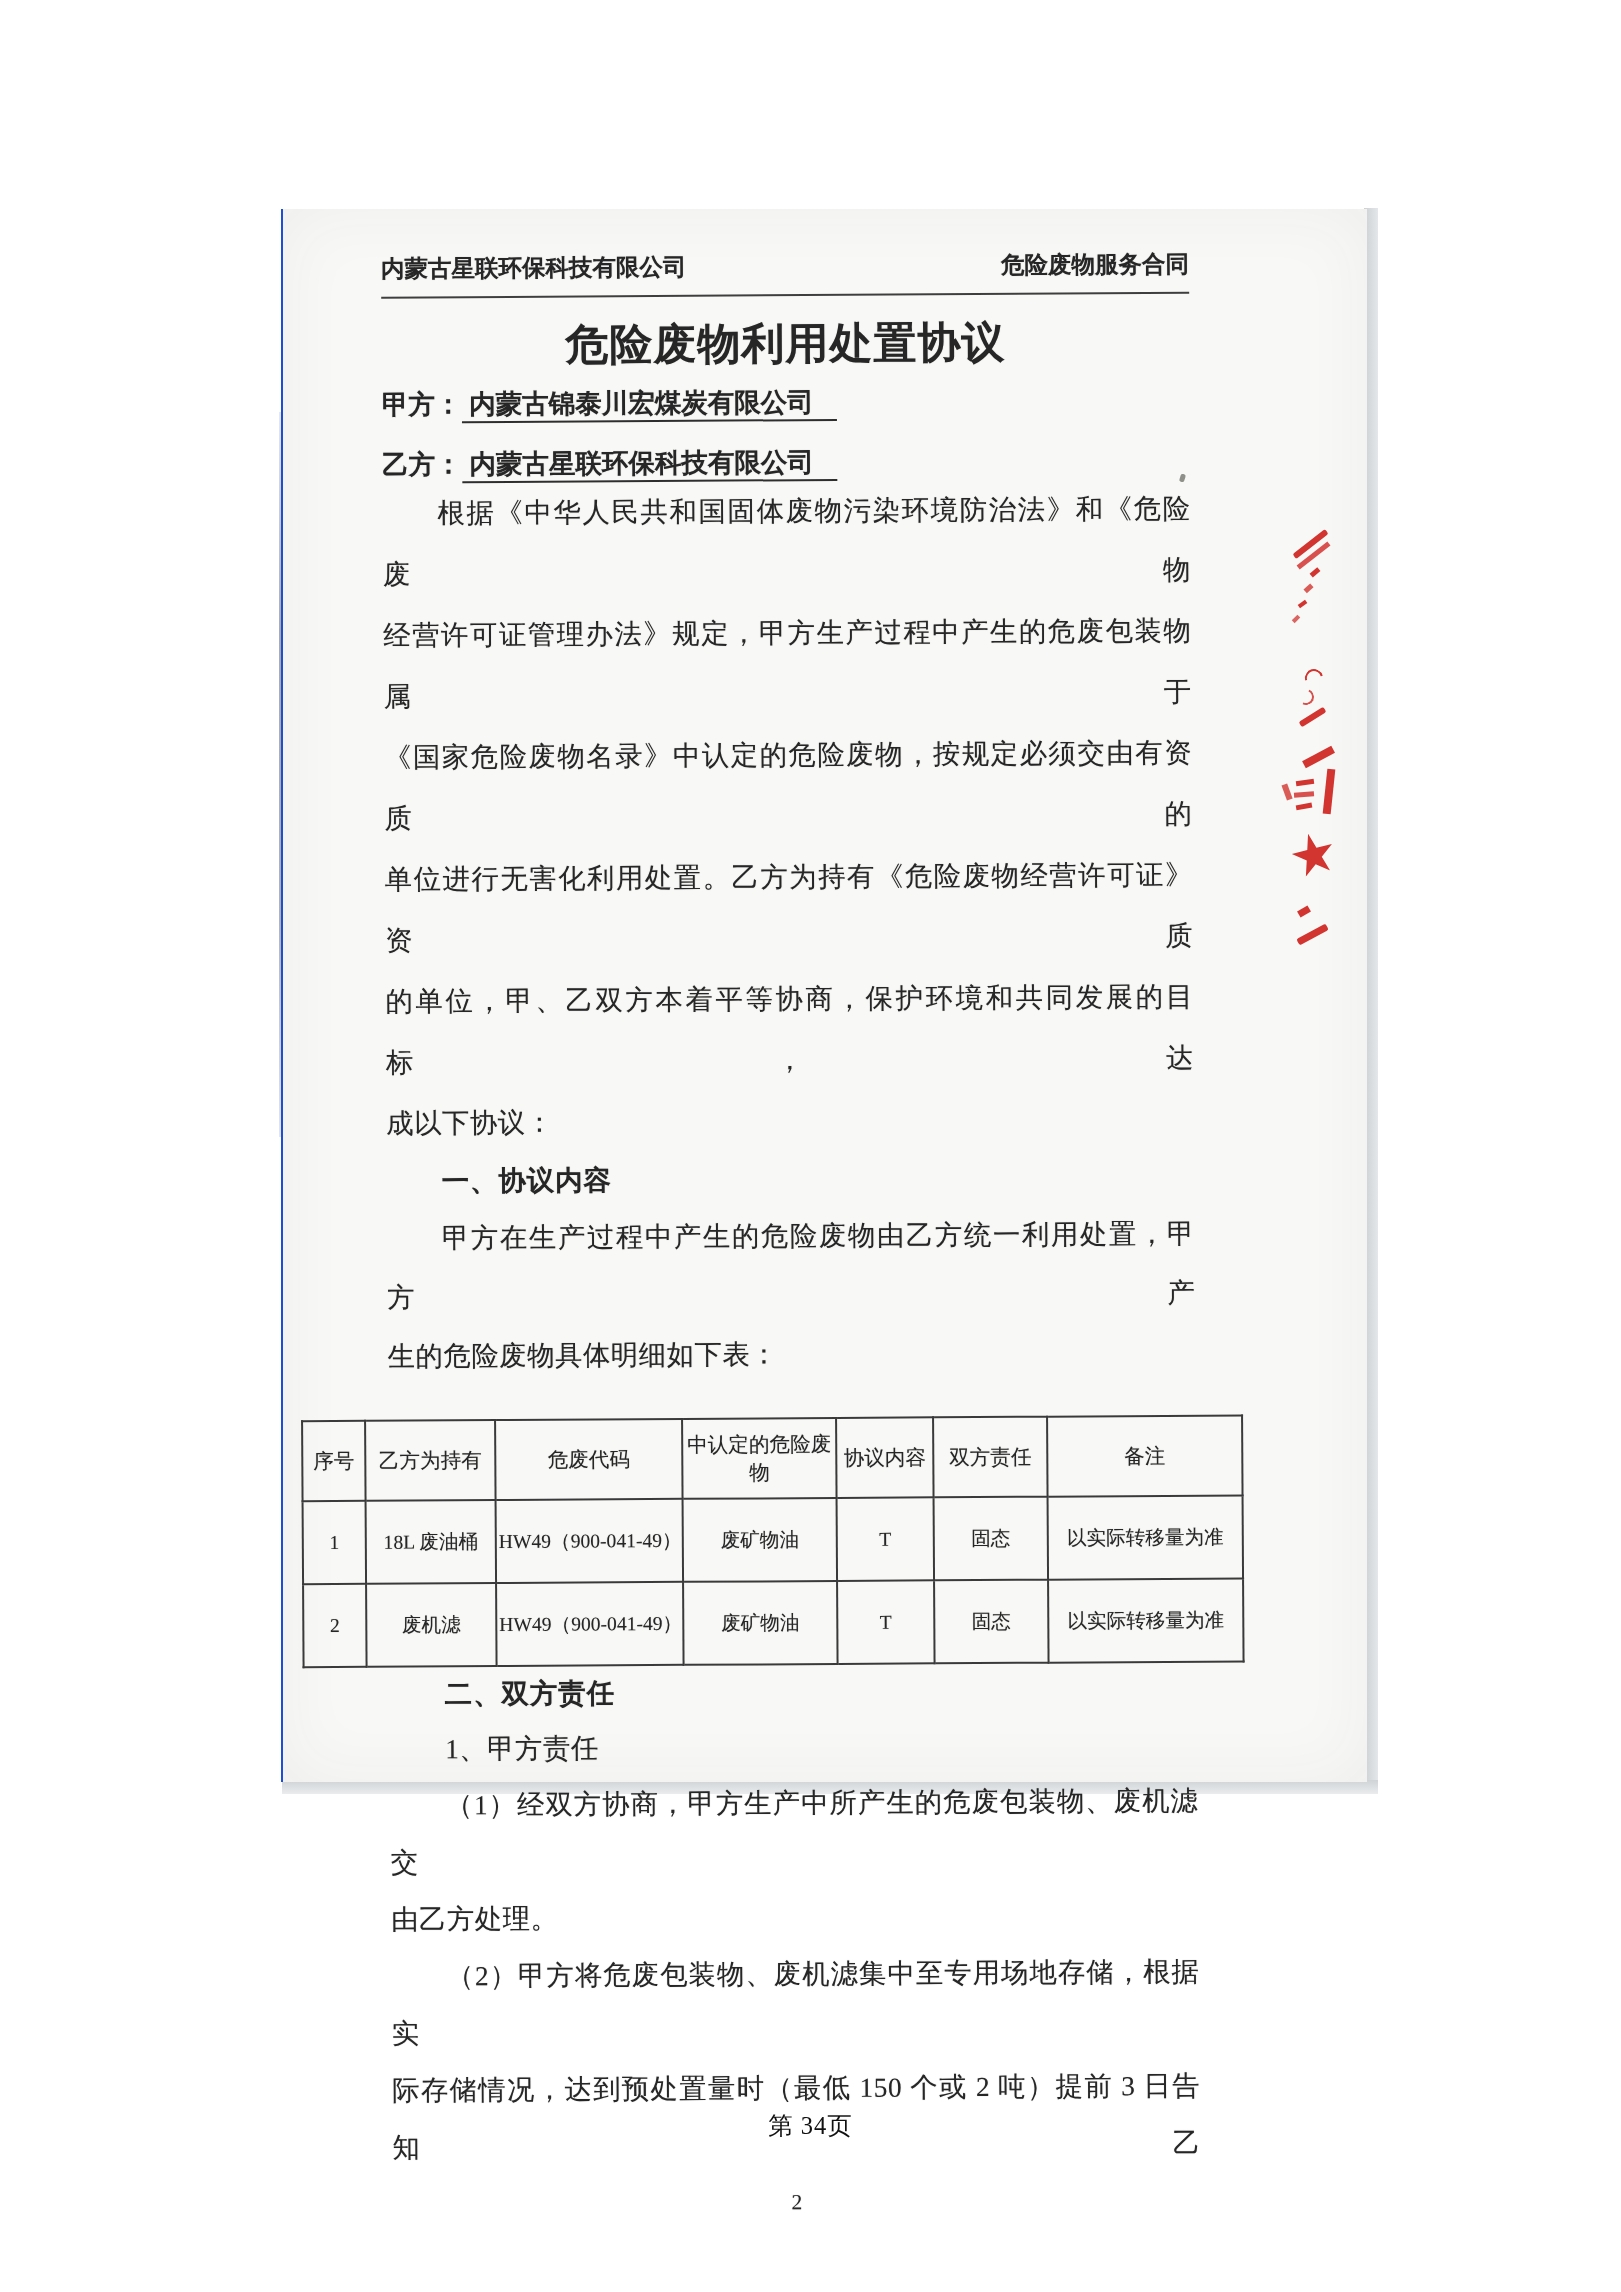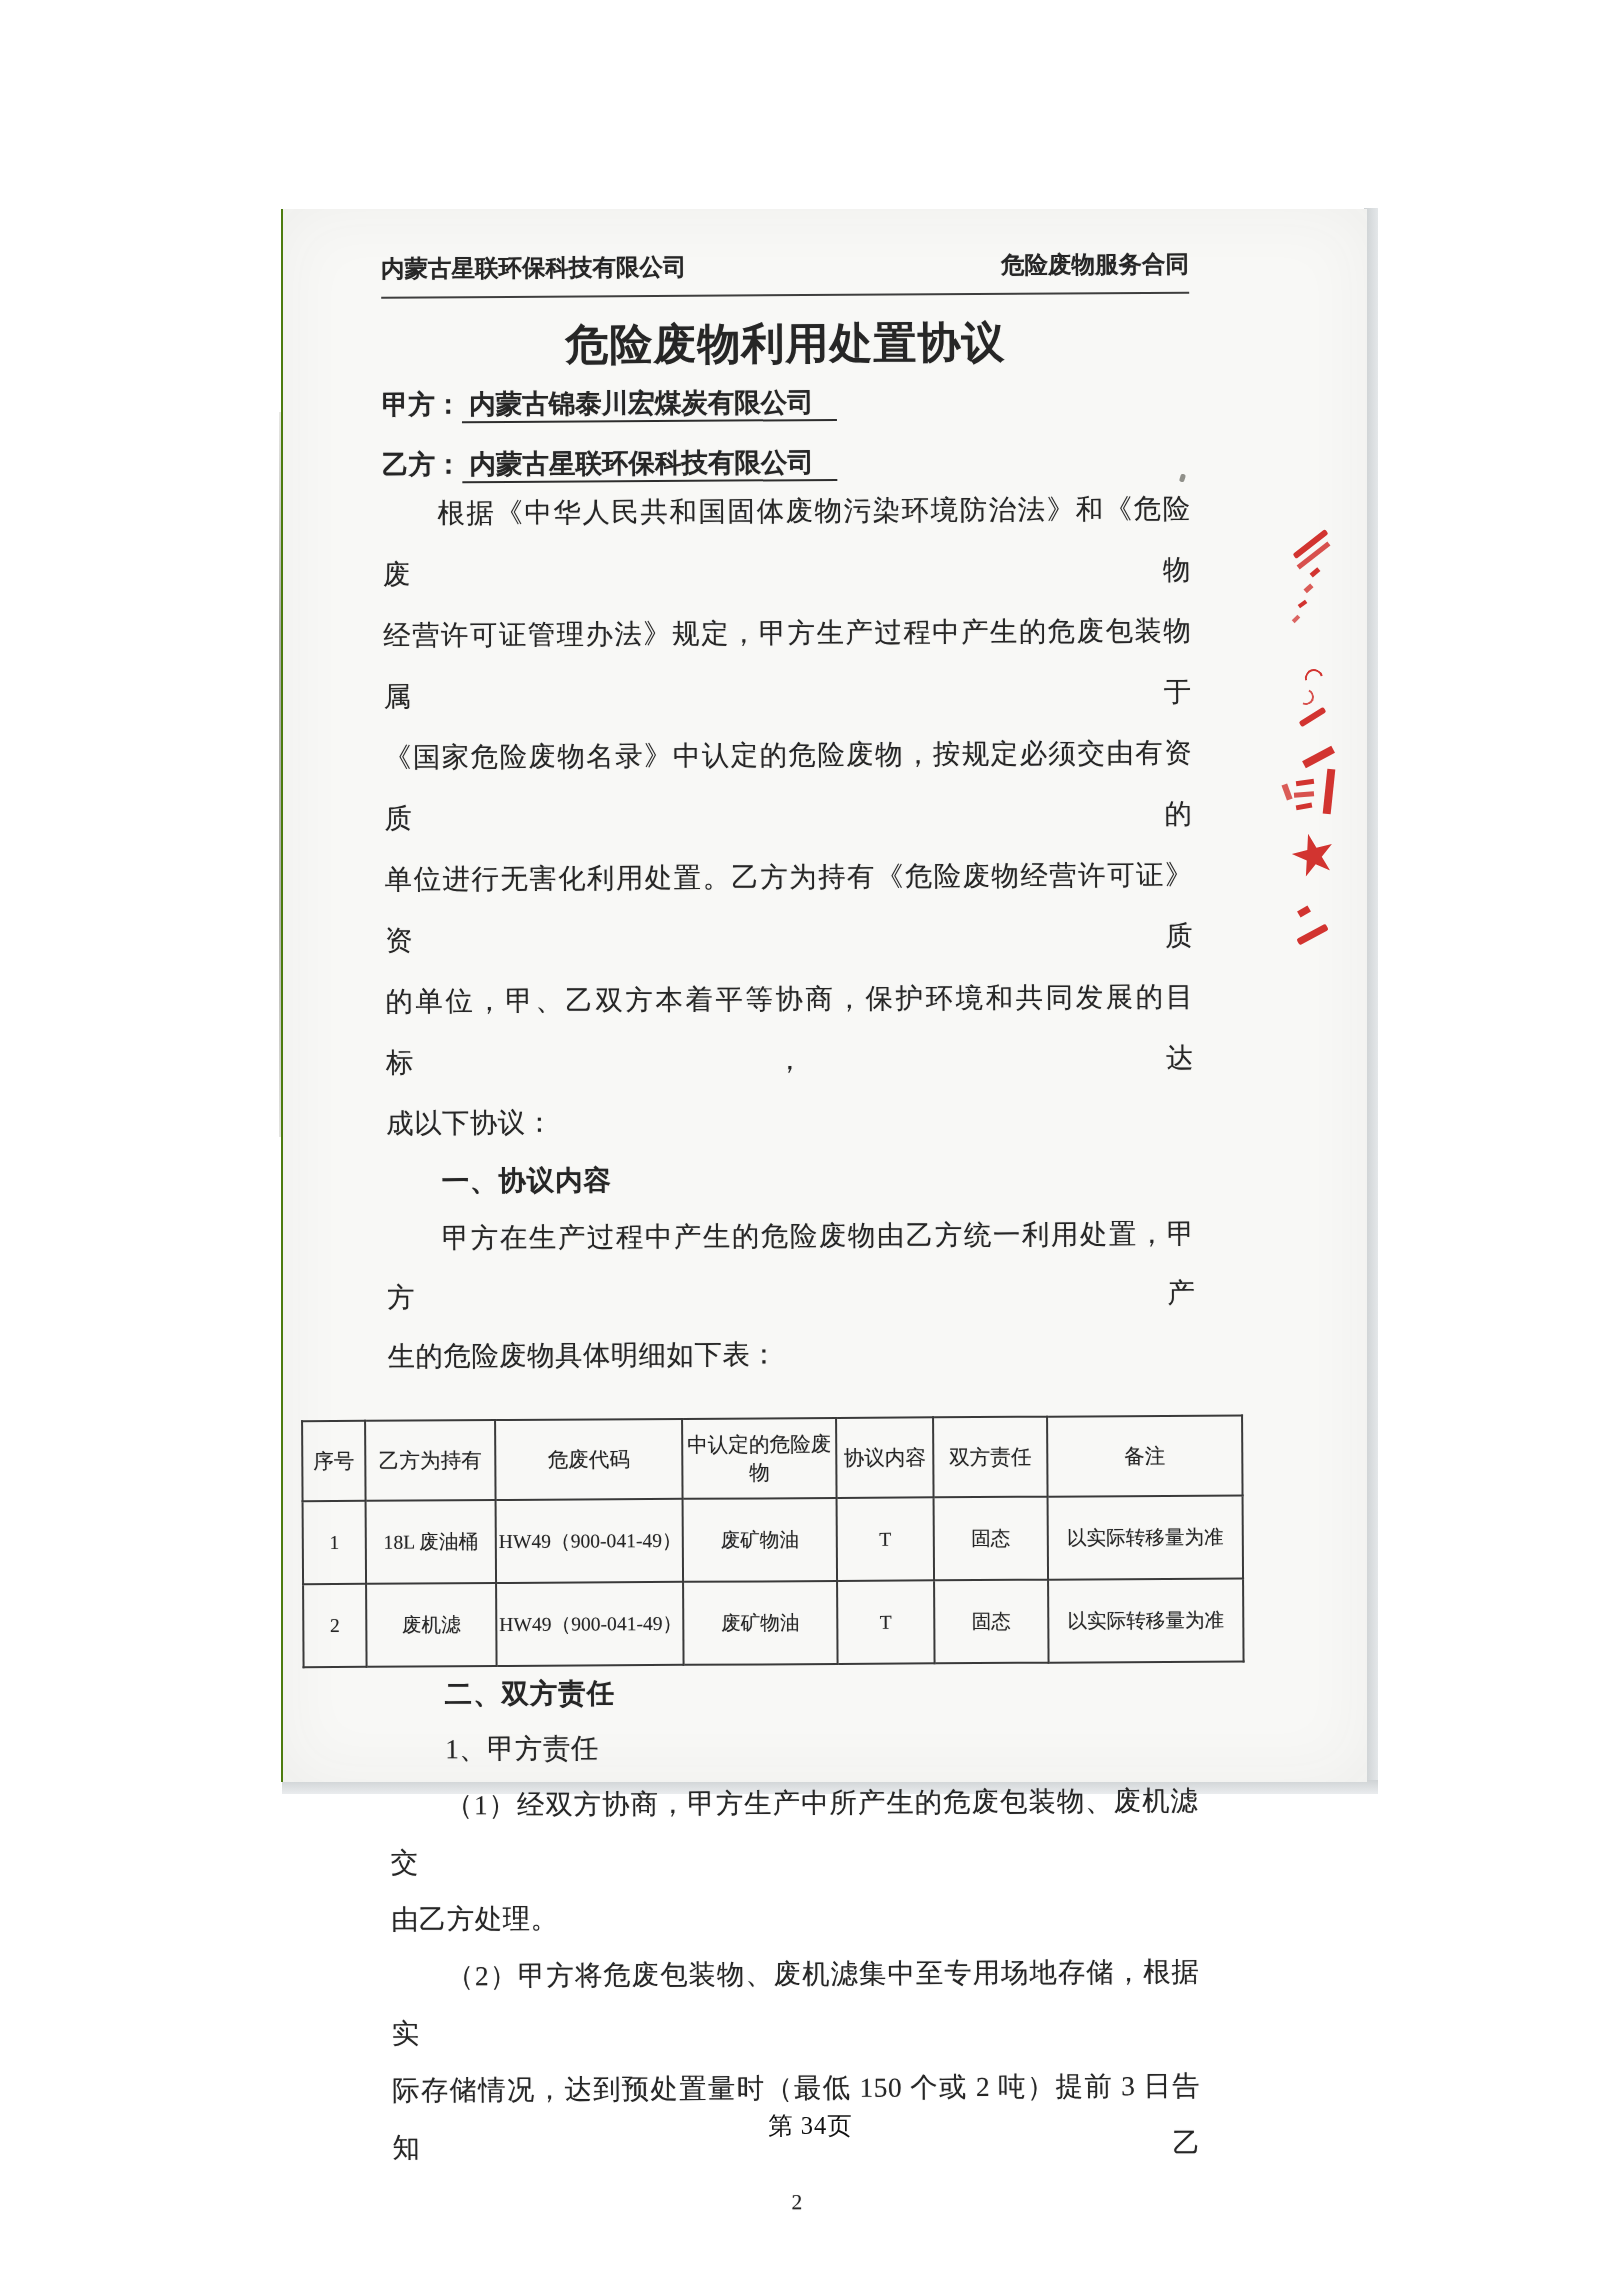--- a/index.html
+++ b/index.html
@@ -5,21 +5,21 @@
   html,body{margin:0;padding:0;}
   body{
     width:1621px;height:2293px;position:relative;background:#ffffff;
     font-family:"Liberation Serif",serif;color:#262626;overflow:hidden;
   }
   .canvas{position:absolute;inset:0;}
 
   
   .scan{
     position:absolute;left:281px;top:209px;width:1084px;height:1573px;
-    background:#f8f8f6;border-left:2px solid #4d7c0f;
+    background:#f8f8f6;border-left:2px solid #1d4ed8;
     box-shadow:inset 0 0 69px rgba(60,60,50,.05);
   }
   .edge-right{position:absolute;left:1364px;top:208px;width:13.7px;height:1586px;
     background:linear-gradient(90deg,#ccd0d2,#e4e7e9);}
   .edge-bottom{position:absolute;left:282px;top:1780px;width:1096px;height:13.7px;
     background:linear-gradient(#cfd3d5,#eaecee);}
   .edge-left-dark{position:absolute;left:279px;top:412px;width:3.9px;height:725px;
     background:linear-gradient(#e0e0dc,#8f8f8a 30%,#9a9a94 70%,#dcdcd8);opacity:.75;}
 
   .scan-content{

